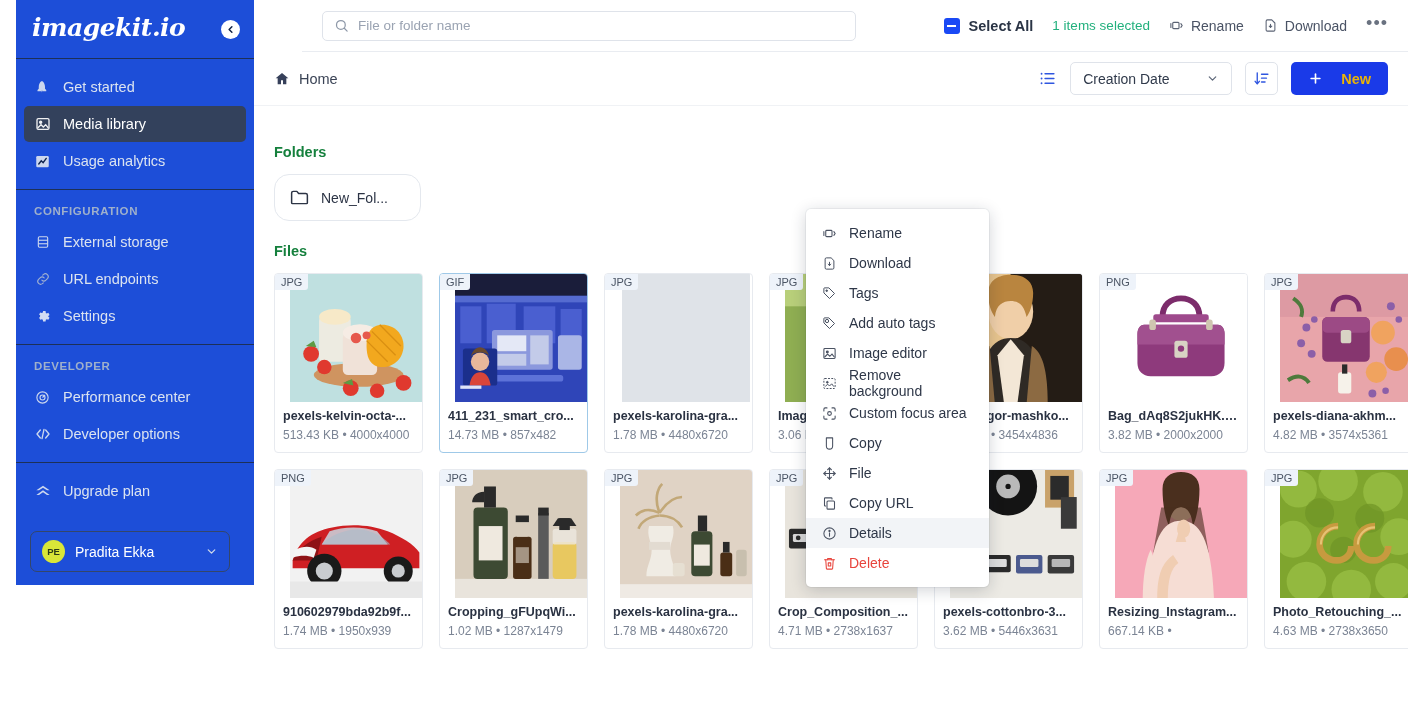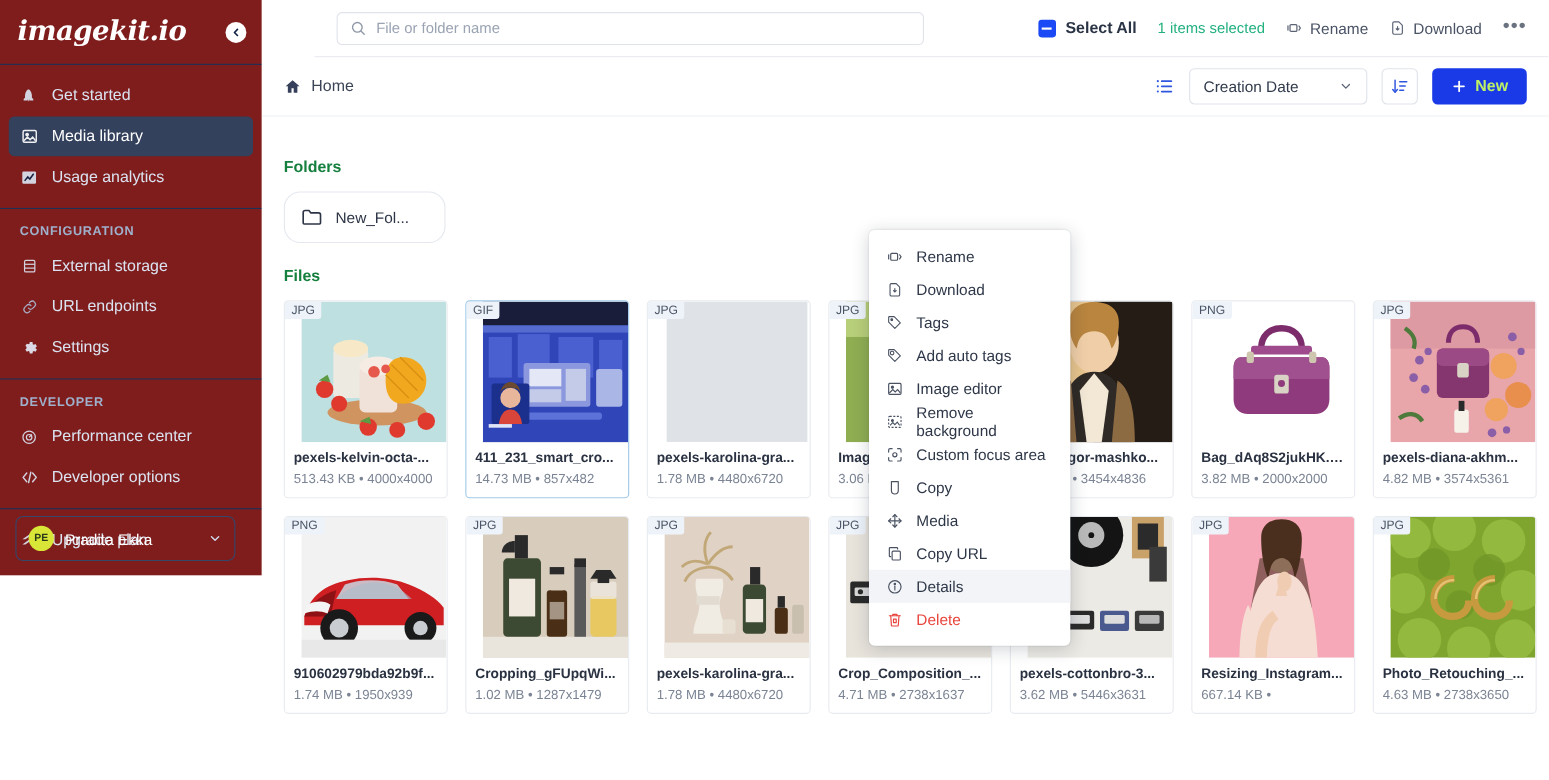--- a/index.html
+++ b/index.html
@@ -6,26 +6,27 @@
   html, body {
     width: 1408px; height: 709px;
     overflow: hidden;
     font-family: "Liberation Sans", sans-serif;
     background: #ffffff;
   }
   .app { display: flex; width: 1408px; height: 709px; position: relative; }
 
   
   .sidebar {
-    width: 238px; height: 523px;
-    background: #7f1d1d;
+    width: 238px; height: 585px;
+    background: #1d4ed8;
     color: #e8edf6;
     position: relative;
     flex: 0 0 238px;
     overflow: hidden;
+    margin-left: 16px;
   }
   .brand-row {
     height: 55px; display: flex; align-items: center;
     padding: 0 16px; position: relative;
   }
   .brand {
     font-family: "DejaVu Serif", serif;
     font-style: italic; font-weight: 700;
     font-size: 25px; letter-spacing: -0.5px;
     color: #ffffff;
@@ -103,22 +104,22 @@
   .sortsel {
     width: 162px; height: 33px; border: 1px solid #dfe3ea; border-radius: 5px;
     display: flex; align-items: center; padding: 0 12px; font-size: 14px; color: #303a4b;
     cursor: pointer; justify-content: space-between;
   }
   .sortdir {
     width: 33px; height: 33px; border: 1px solid #dfe3ea; border-radius: 5px;
     display: flex; align-items: center; justify-content: center; cursor: pointer;
   }
   .newbtn {
-    height: 33px; background: #1a3ae8; color: #bef264; border-radius: 5px;
-    display: flex; align-items: center; gap: 7px; padding: 0 17px;
+    height: 33px; background: #1a3ae8; color: #eab308; border-radius: 5px;
+    display: flex; align-items: center; gap: 18px; padding: 0 17px;
     font-size: 14.5px; font-weight: 700; cursor: pointer;
   }
 
   .content { padding: 16px 20px 0; height: calc(709px - 52px - 54px); overflow: hidden; position: relative; }
   .sec-title { font-size: 14.5px; font-weight: 700; color: #15803d; margin: 22px 0 14px; }
   .folder-card {
     width: 147px; height: 47px; border: 1px solid #e4e8ee; border-radius: 15px;
     display: flex; align-items: center; gap: 11px; padding: 0 14px;
     font-size: 14px; color: #2c3445; cursor: pointer;
   }
@@ -833,21 +834,21 @@
           <span class="ctxico">
             <svg width="15" height="15" viewBox="0 0 24 24" fill="none" stroke="#4a5262" stroke-width="1.7" stroke-linecap="round" stroke-linejoin="round">
               <line x1="12" y1="3" x2="12" y2="21"></line>
               <line x1="3" y1="12" x2="21" y2="12"></line>
               <polyline points="9 6 12 3 15 6"></polyline>
               <polyline points="9 18 12 21 15 18"></polyline>
               <polyline points="6 9 3 12 6 15"></polyline>
               <polyline points="18 9 21 12 18 15"></polyline>
             </svg>
           </span>
-          <span>Media</span>
+          <span>File</span>
         </div>
         <div class="ctxitem">
           <span class="ctxico">
             <svg width="15" height="15" viewBox="0 0 24 24" fill="none" stroke="#4a5262" stroke-width="1.7" stroke-linejoin="round">
               <rect x="8" y="8" width="12" height="13" rx="1.6"></rect>
               <path d="M16 5.5V4a1 1 0 0 0-1-1H5a1 1 0 0 0-1 1v11a1 1 0 0 0 1 1h1.5"></path>
             </svg>
           </span>
           <span>Copy URL</span>
         </div>

